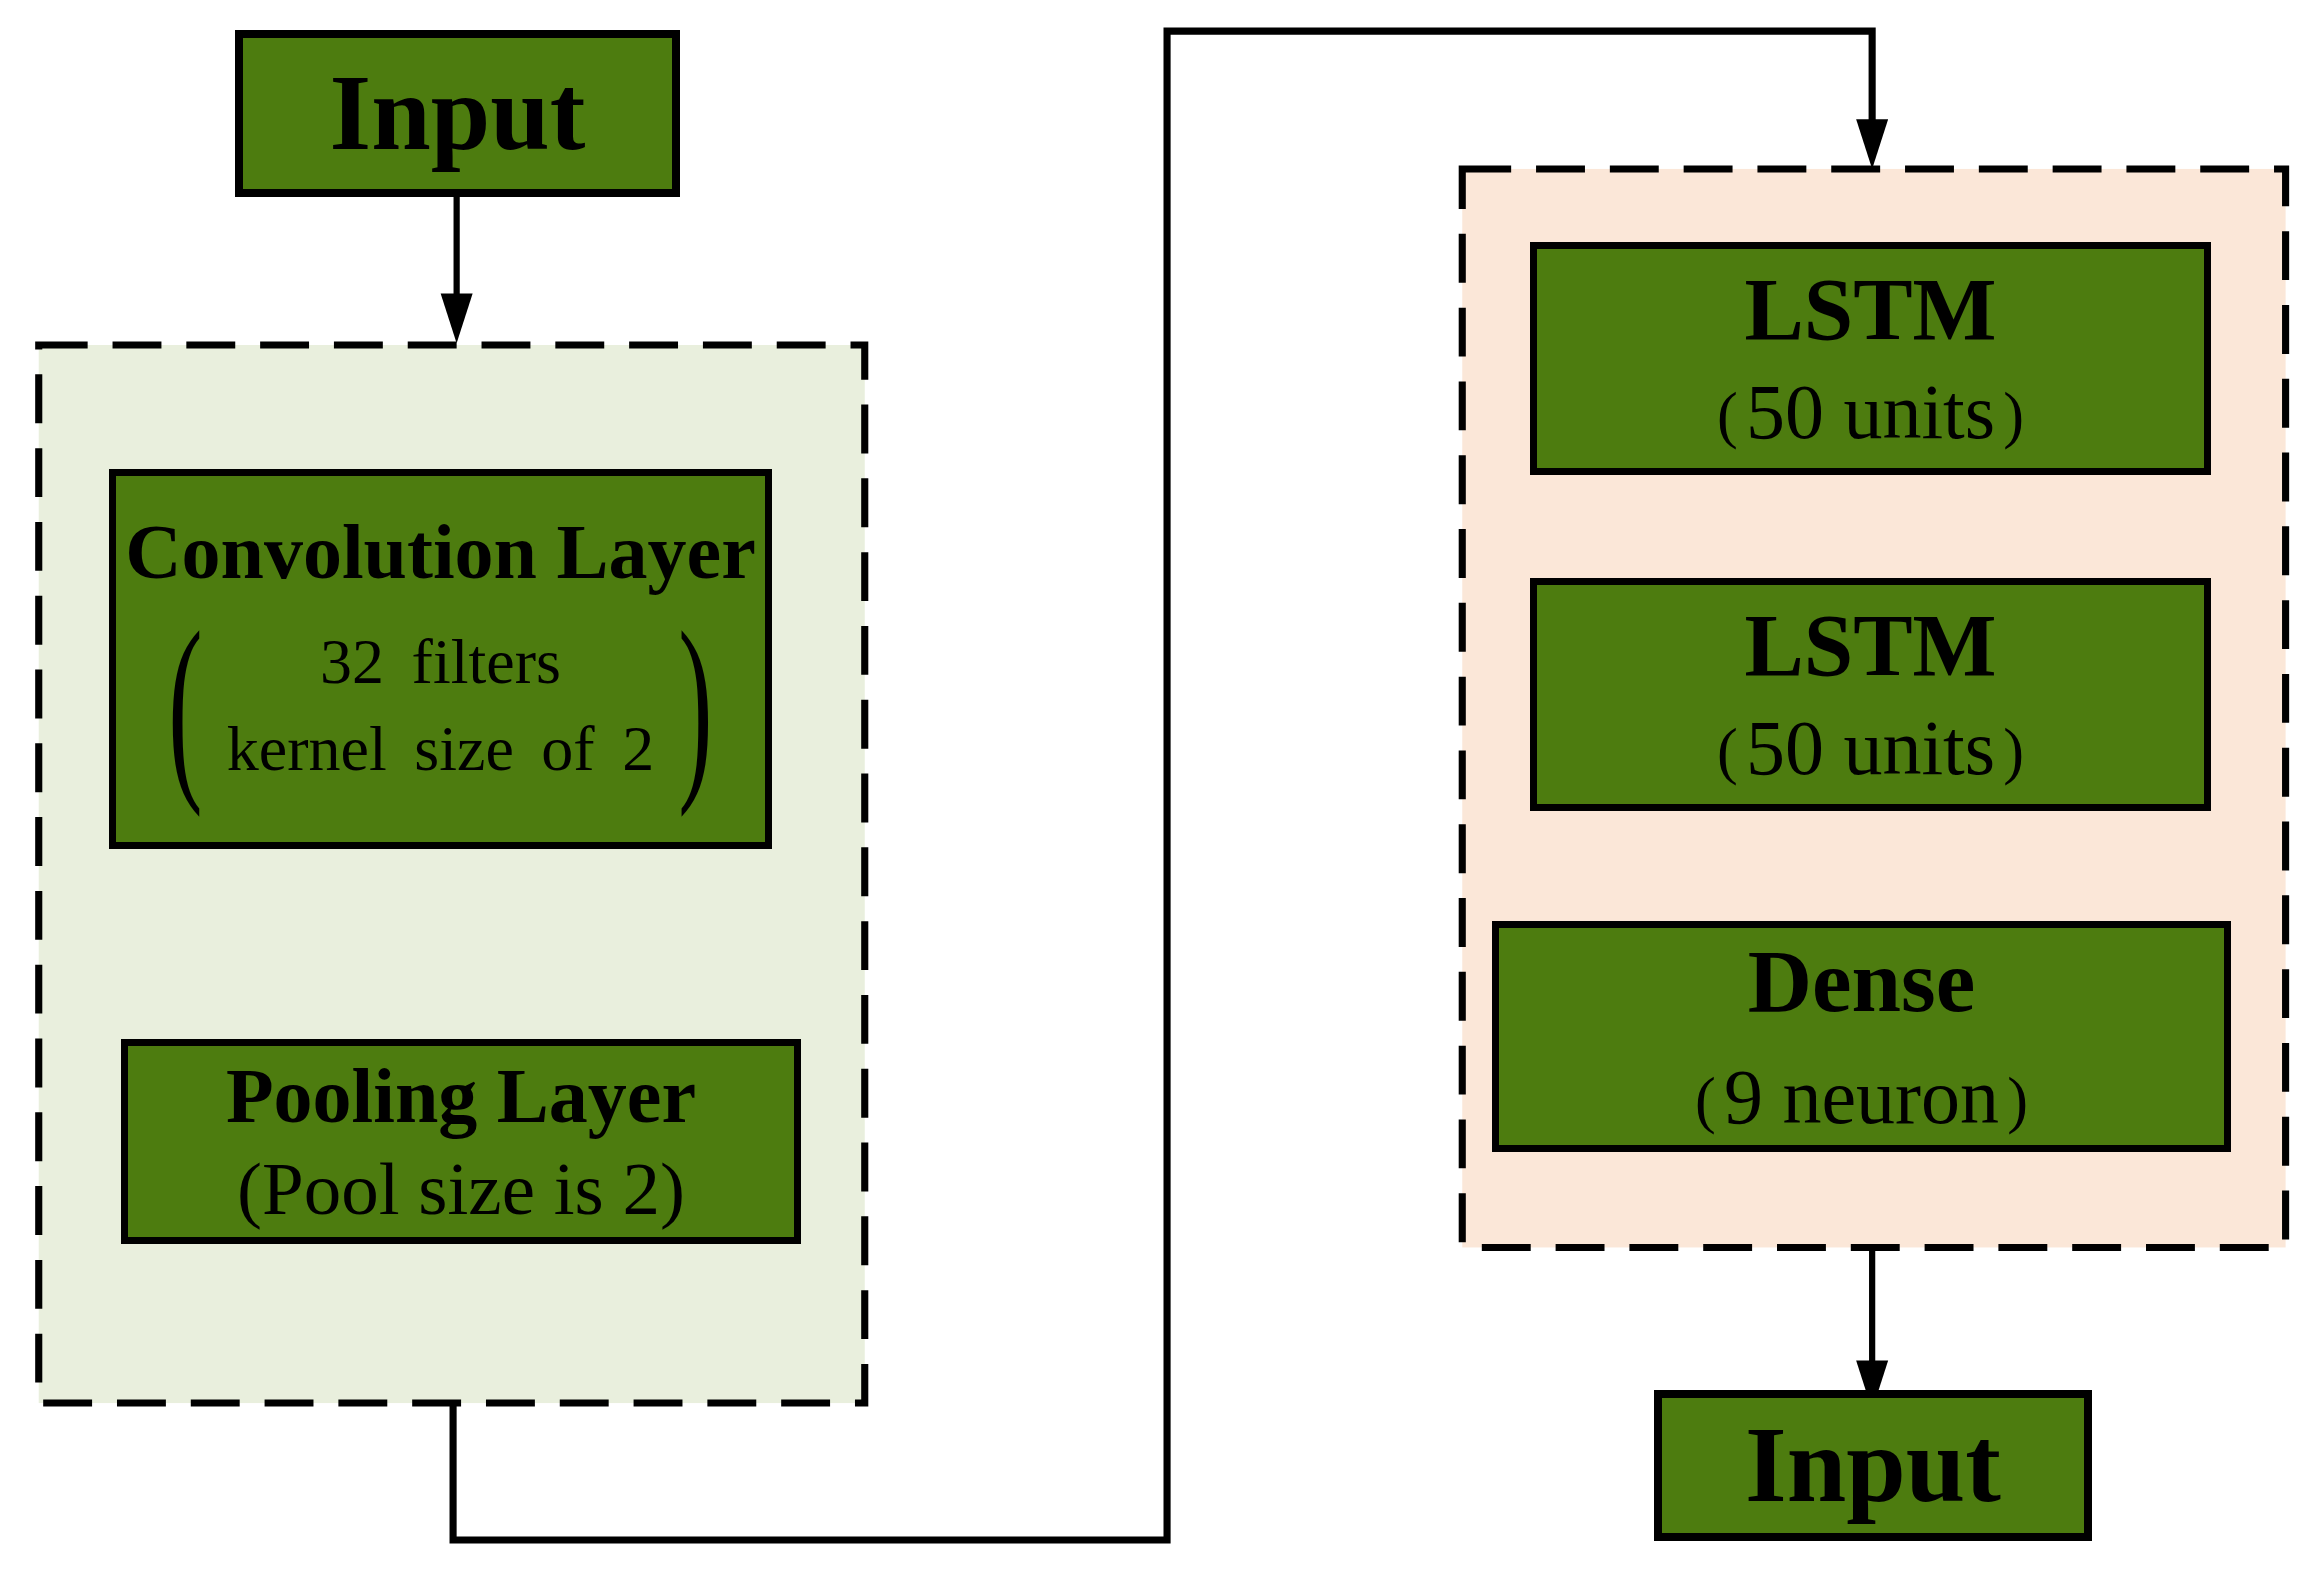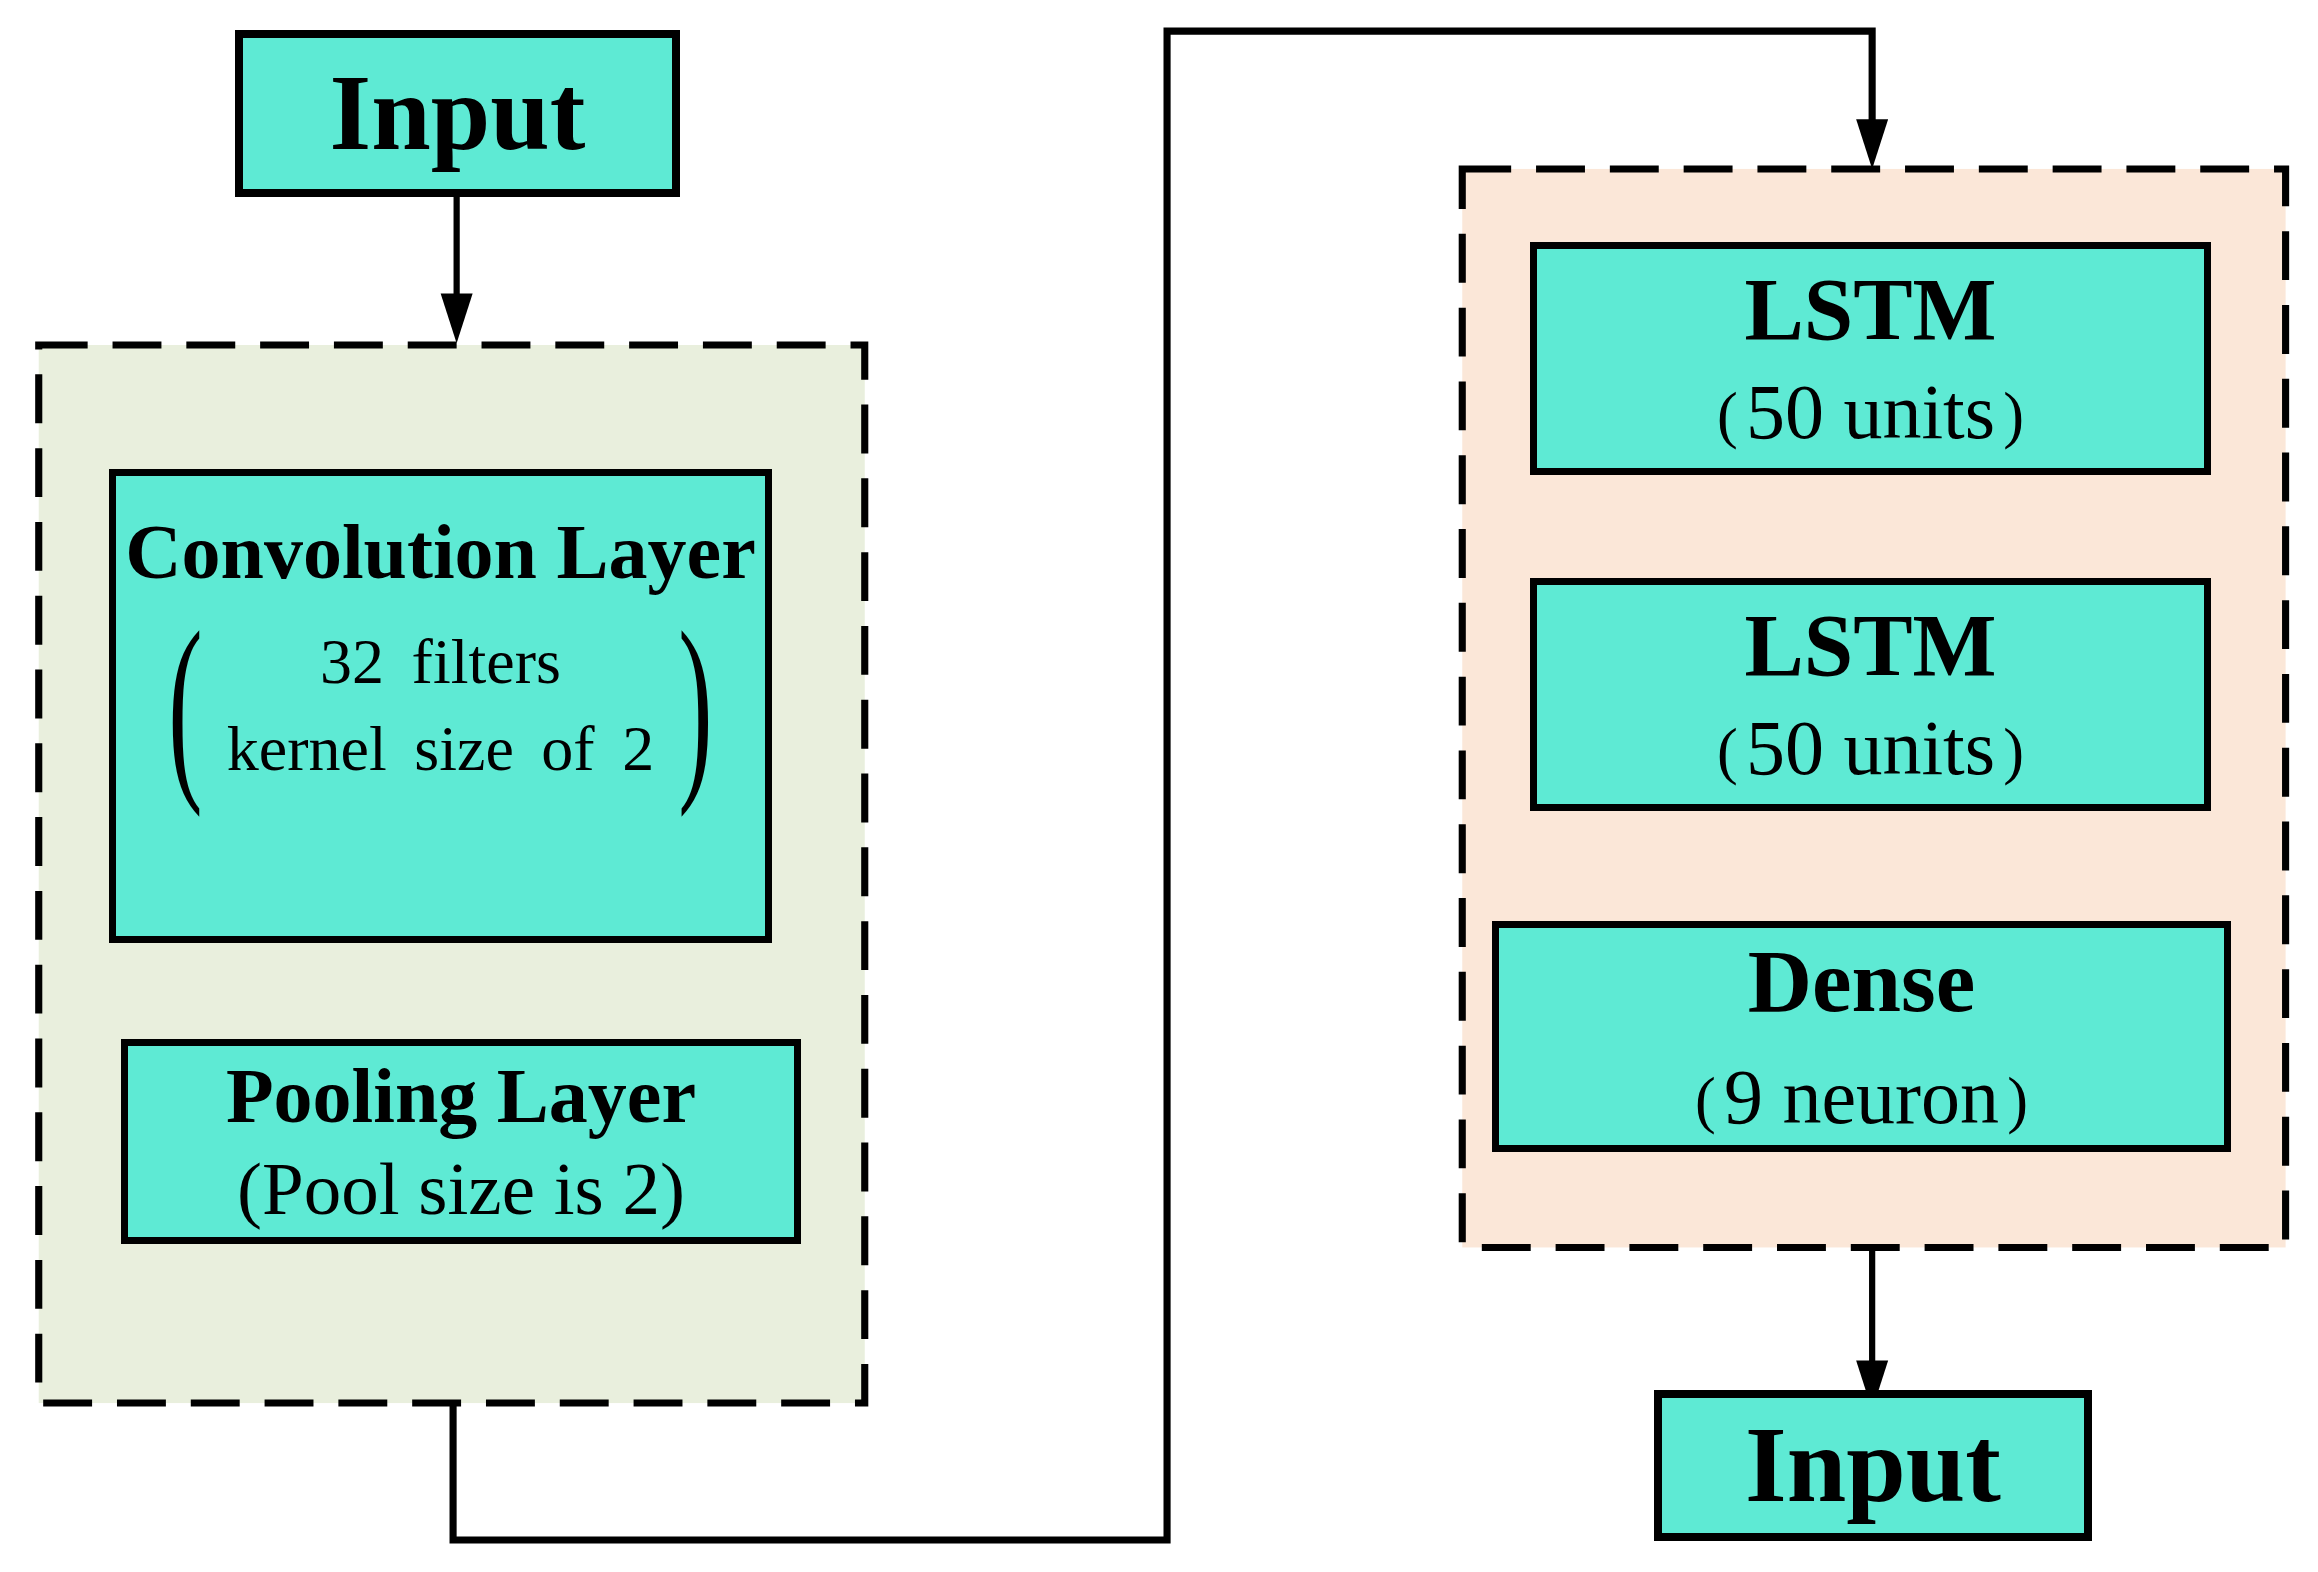--- a/index.html
+++ b/index.html
@@ -17,21 +17,21 @@
     overflow: hidden;
   }
   .wires {
     position: absolute;
     left: 0;
     top: 0;
   }
   .node {
     position: absolute;
     box-sizing: border-box;
-    background: #5eead4;
+    background: #4d7c0f;
     border: 7.1px solid #000000;
     display: flex;
     flex-direction: column;
     align-items: center;
     justify-content: center;
     text-align: center;
   }
   .node.thick {
     border-width: 8px;
   }
@@ -111,21 +111,21 @@
     <polygon points="2087,134 2123,134 2105,190" fill="#000000"></polygon>
 
     <line x1="2105" y1="1403" x2="2105" y2="1534" stroke="#000000" stroke-width="7"></line>
     <polygon points="2087,1530 2123,1530 2105,1586" fill="#000000"></polygon>
   </svg>
 
   <div class="node thick" style="left:235px; top:30px; width:445px; height:167px;">
     <span class="label-xl">Input</span>
   </div>
 
-  <div class="node conv-node" style="left:109px; top:469px; width:663px; height:474px;">
+  <div class="node conv-node" style="left:109px; top:469px; width:663px; height:380px;">
     <div class="conv-title">Convolution Layer</div>
     <div class="paren-row">
       <span class="big-paren">(</span>
       <div class="paren-content">
         <div>32 filters</div>
         <div>kernel size of 2</div>
       </div>
       <span class="big-paren">)</span>
     </div>
   </div>

